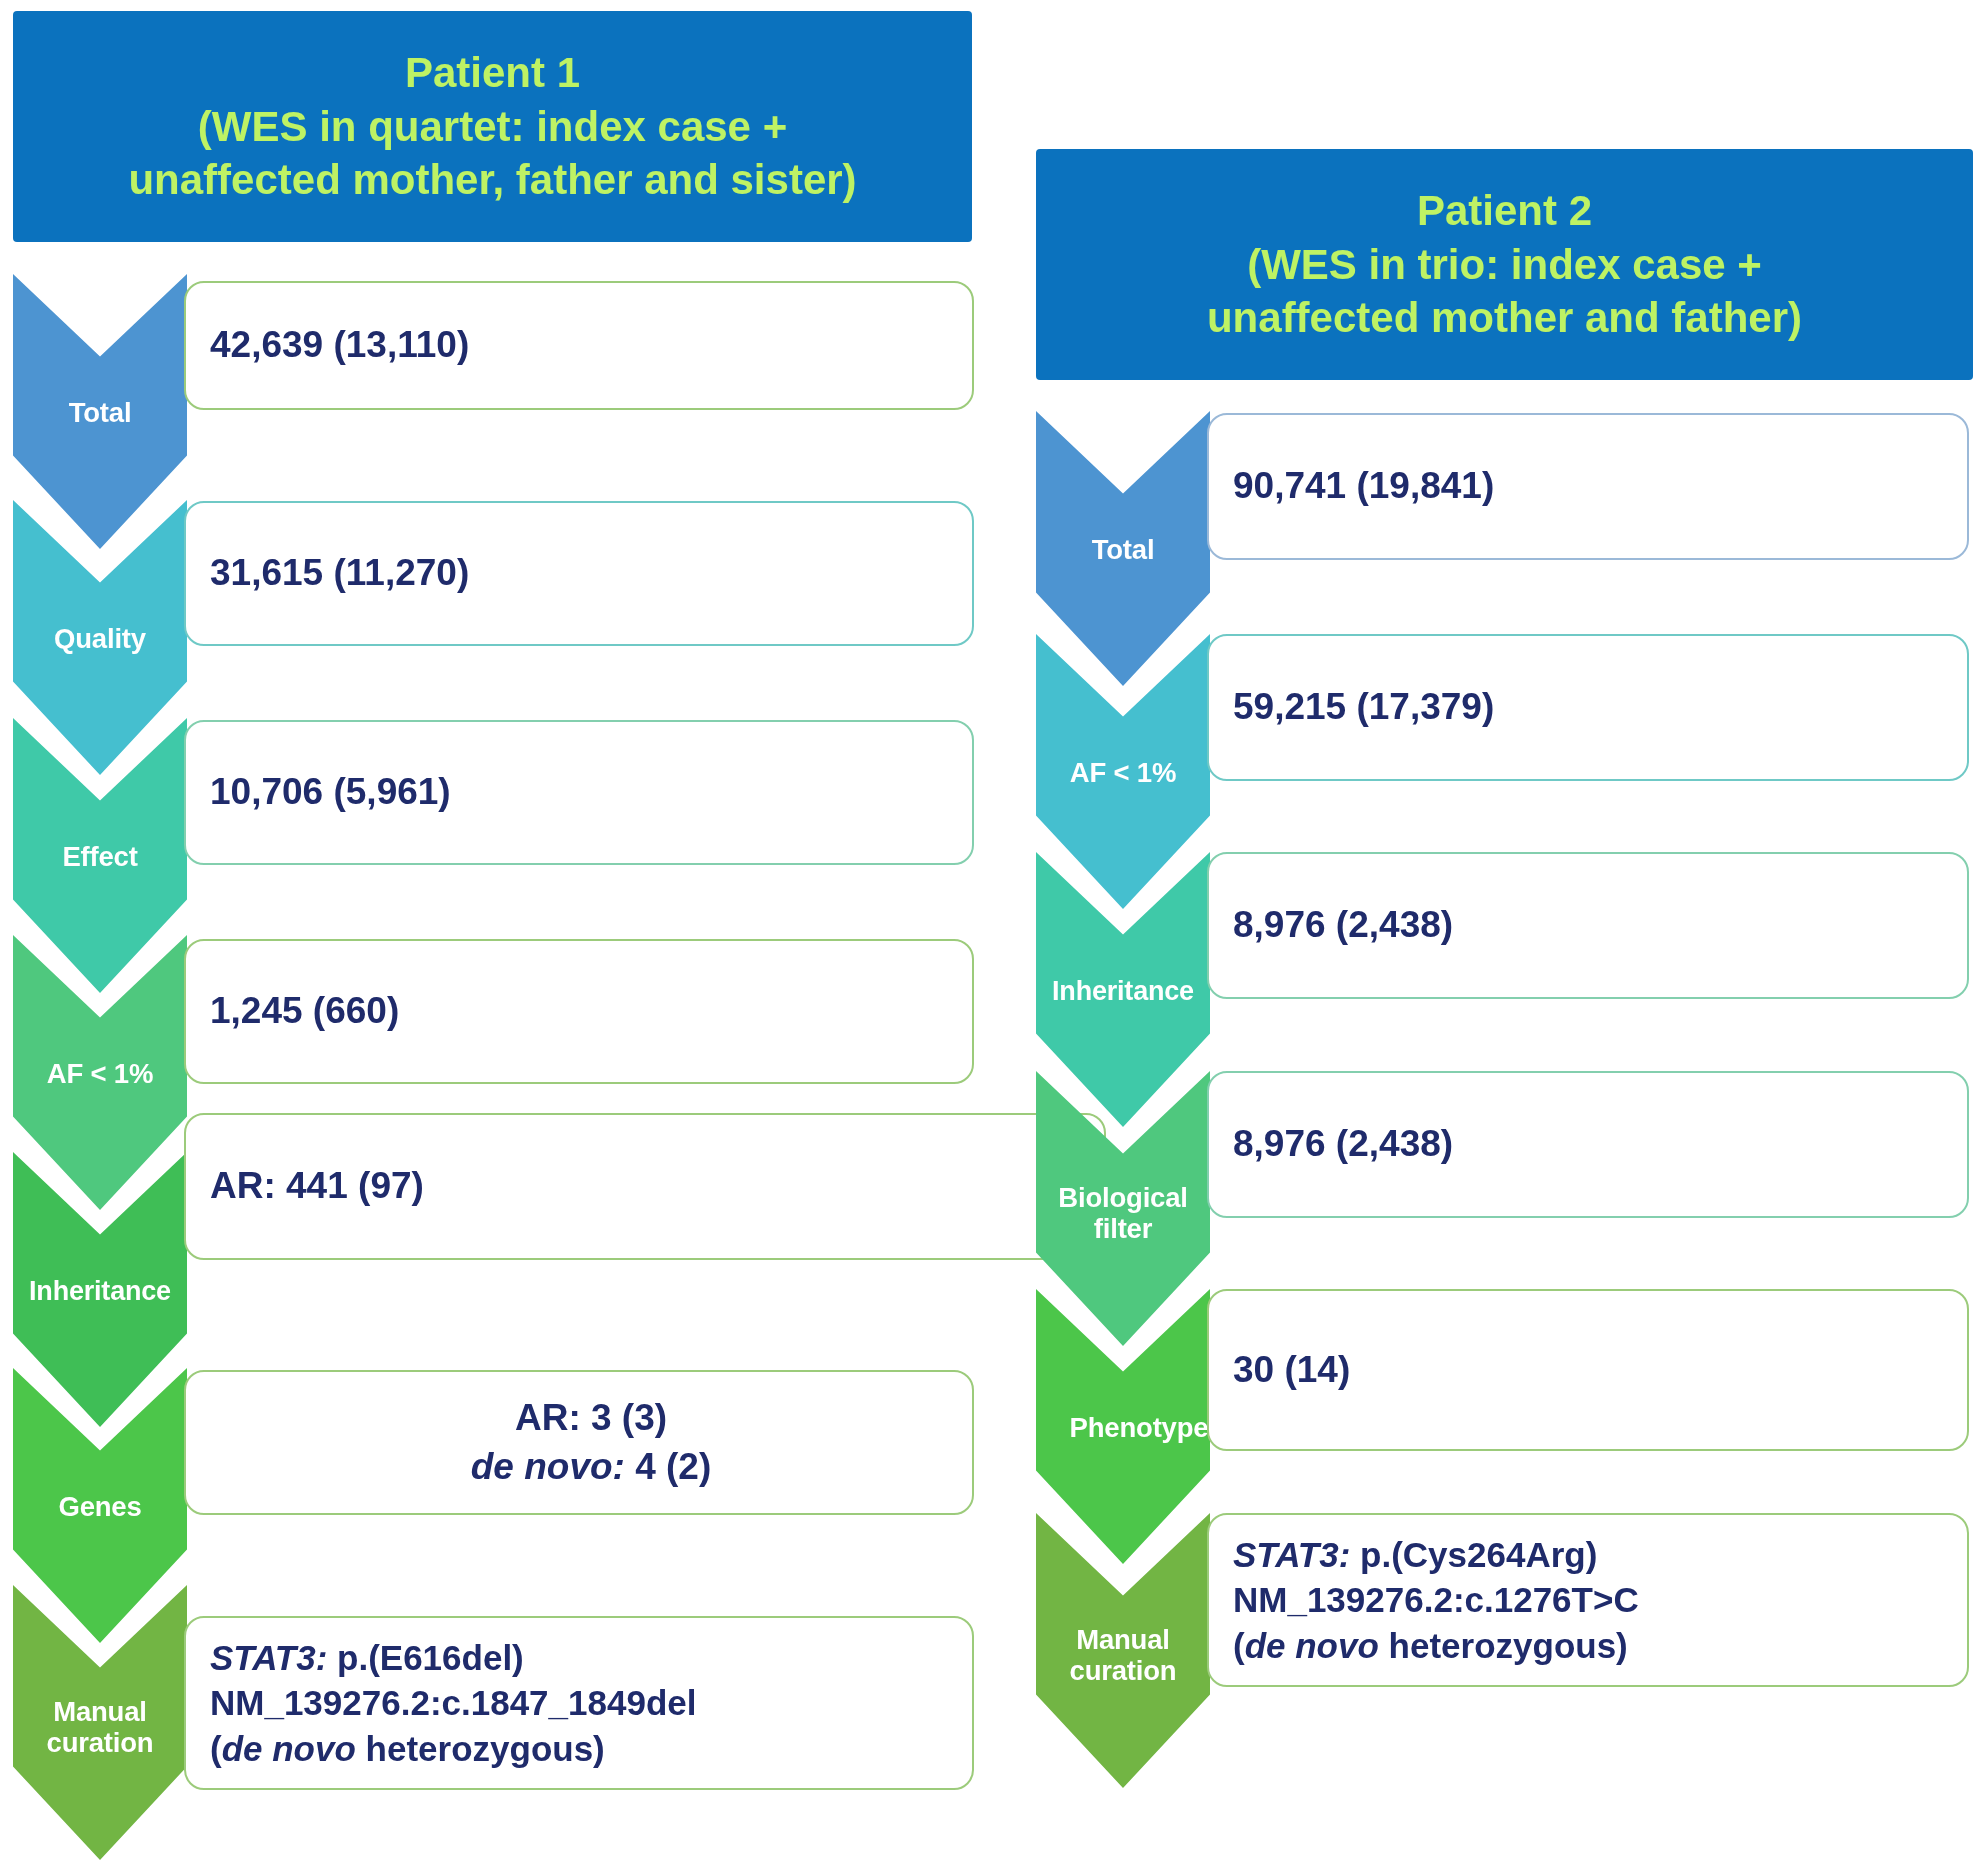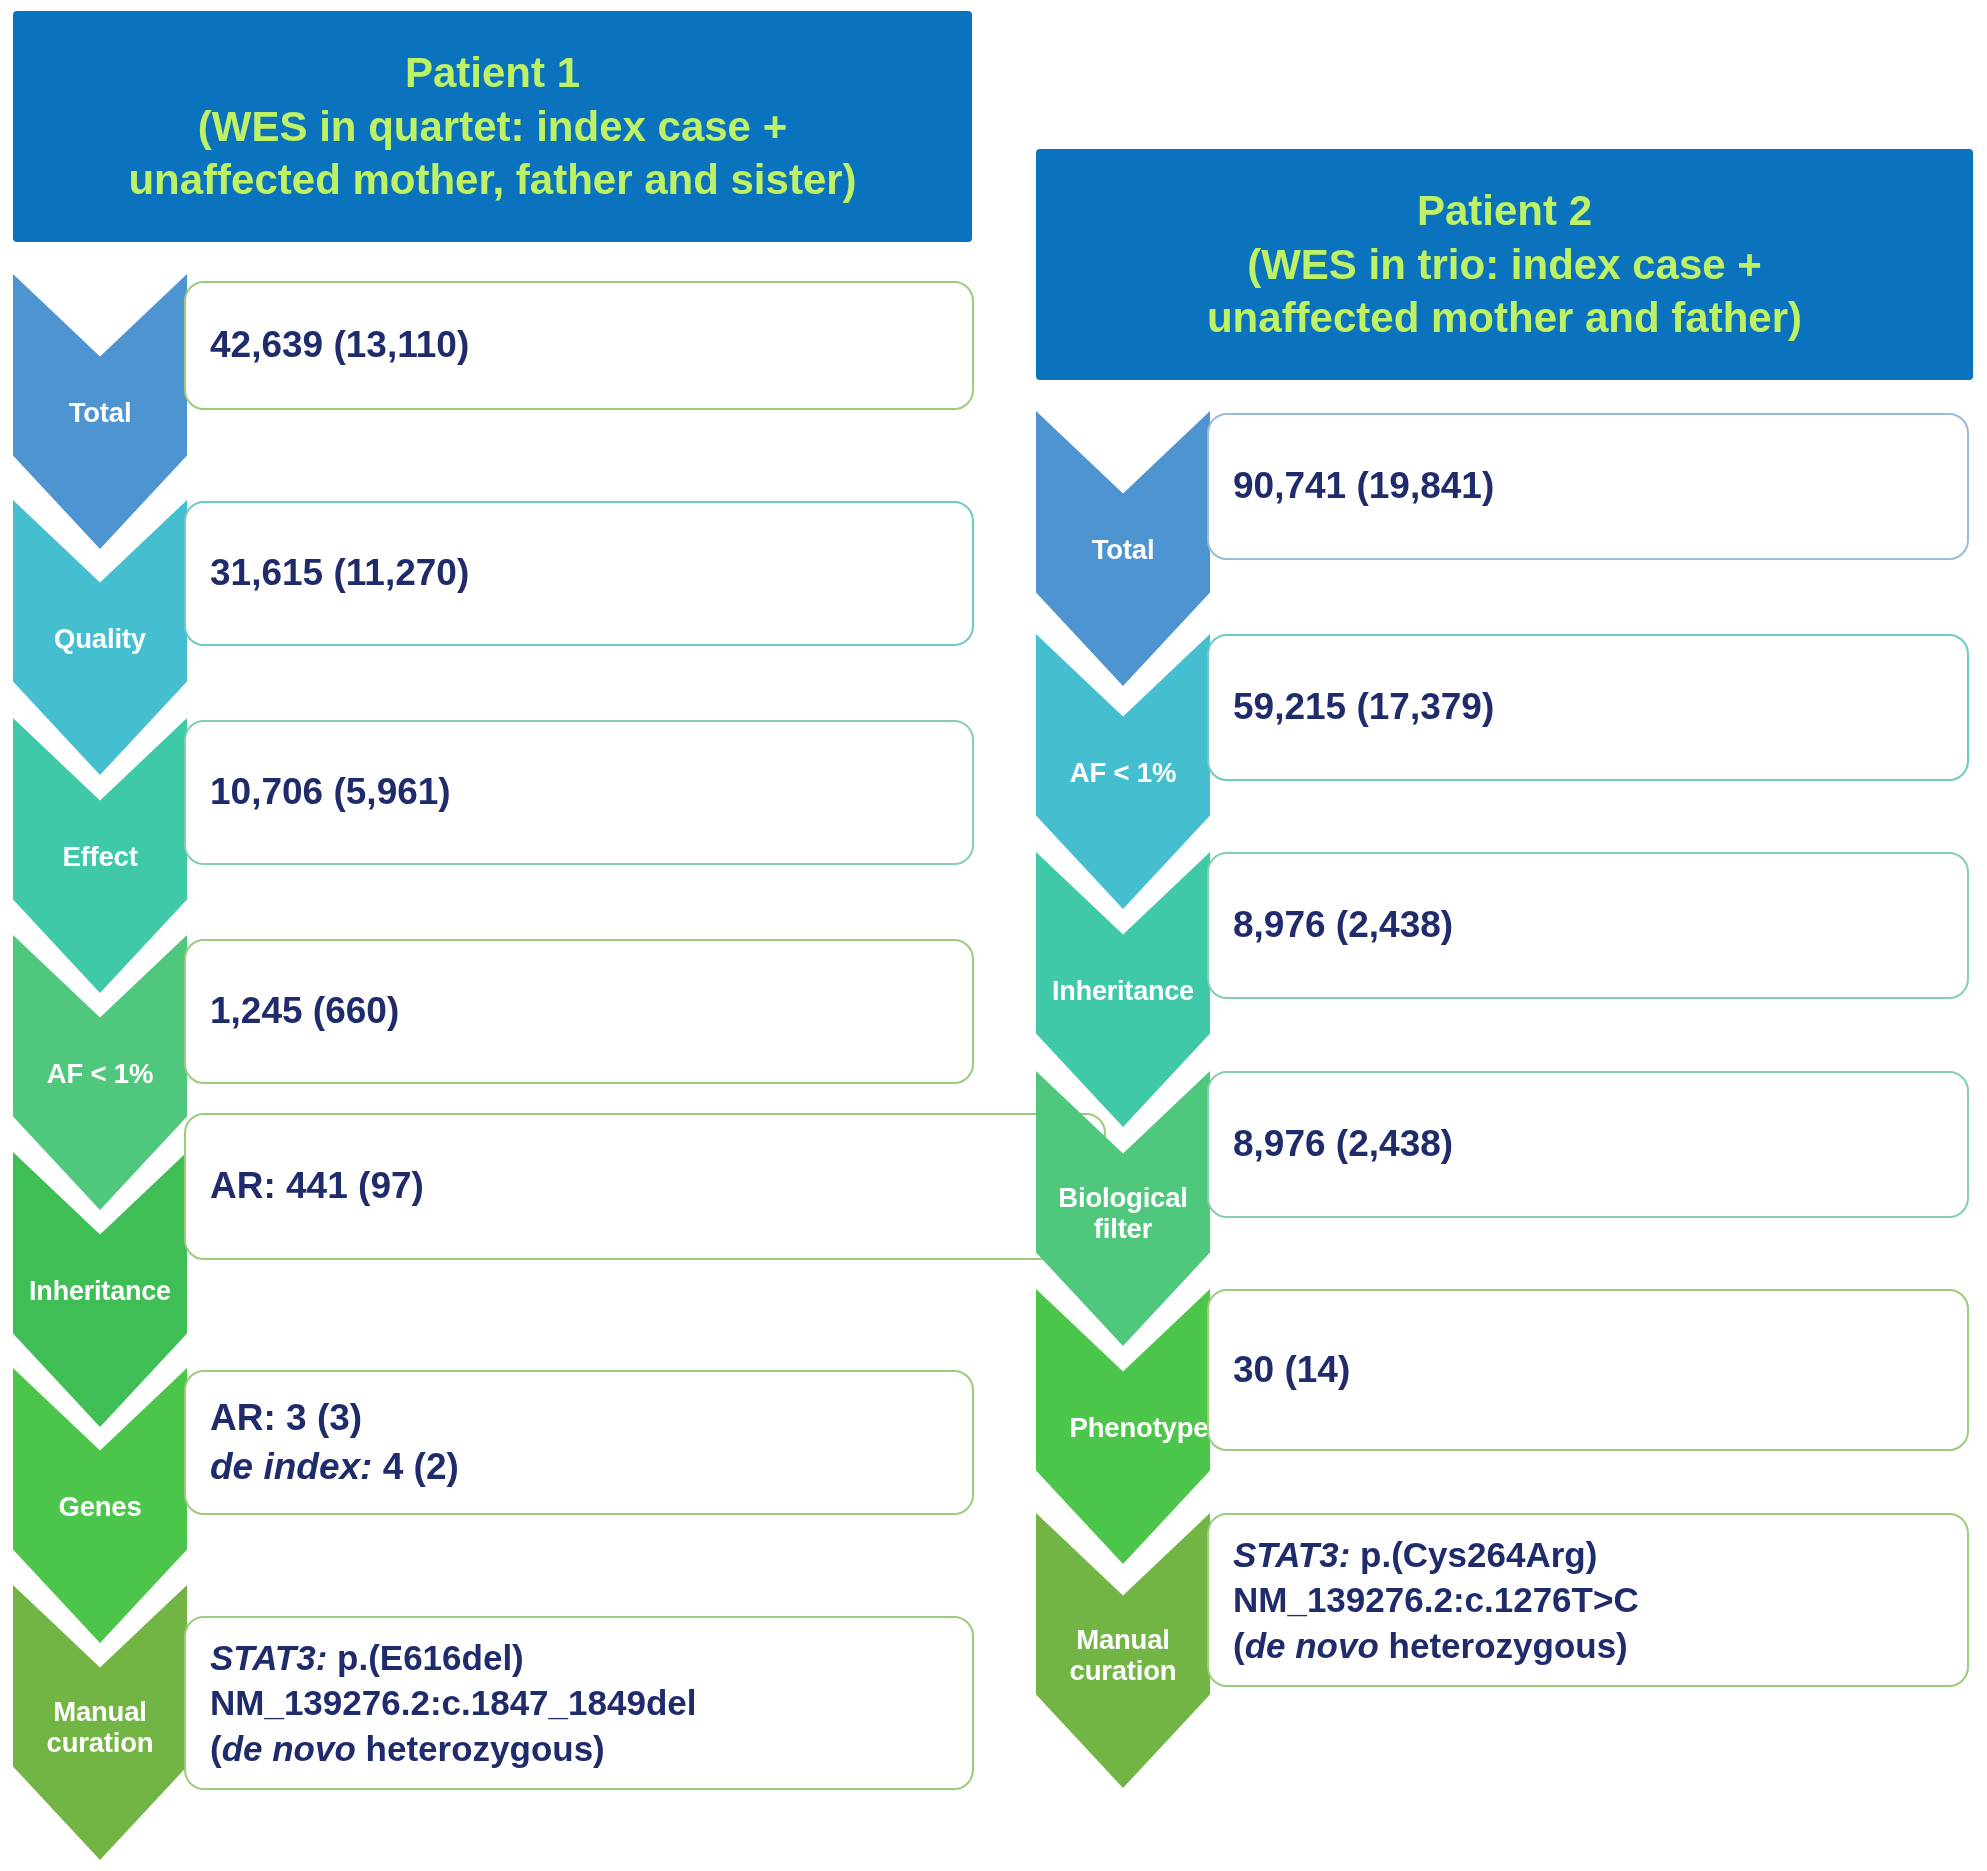--- a/index.html
+++ b/index.html
@@ -122,23 +122,23 @@
   <div class="chevron" style="left:13px; top:1152px; width:174px; height:275px; background:#3FBE56; font-size:27px;">
     <span class="chev-label">Inheritance</span>
   </div>
   <div class="valuebox pad-l" style="left:184px; top:1113px; width:922px; height:147px; border-color:#9CCB7B; font-size:37px;">
     <span class="vb-line">AR: 441 (97)</span>
   </div>
 
   <div class="chevron" style="left:13px; top:1368px; width:174px; height:275px; background:#4CC64A; font-size:27.5px;">
     <span class="chev-label">Genes</span>
   </div>
-  <div class="valuebox pad-l" style="left:184px; top:1370px; width:790px; height:145px; border-color:#9CCB7B; font-size:37px;">
+  <div class="valuebox pad-l" style="left:184px; top:1370px; width:790px; height:145px; border-color:#9CCB7B; font-size:37px;text-align:center;">
     <span class="vb-line">AR: 3 (3)</span>
-    <span class="vb-line"><em class="dn">de index:</em><span> 4 (2)</span></span>
+    <span class="vb-line"><em class="dn">de novo:</em><span> 4 (2)</span></span>
   </div>
 
   <div class="chevron" style="left:13px; top:1585px; width:174px; height:275px; background:#72B544; font-size:27.5px;">
     <span class="chev-label">
       <span style="display:block">Manual</span>
       <span style="display:block">curation</span>
     </span>
   </div>
   <div class="valuebox pad-l" style="left:184px; top:1616px; width:790px; height:174px; border-color:#9CCB7B; font-size:35px;justify-content:center;">
     <span class="vb-line"><em class="gene">STAT3:</em><span> p.(E616del)</span></span>

